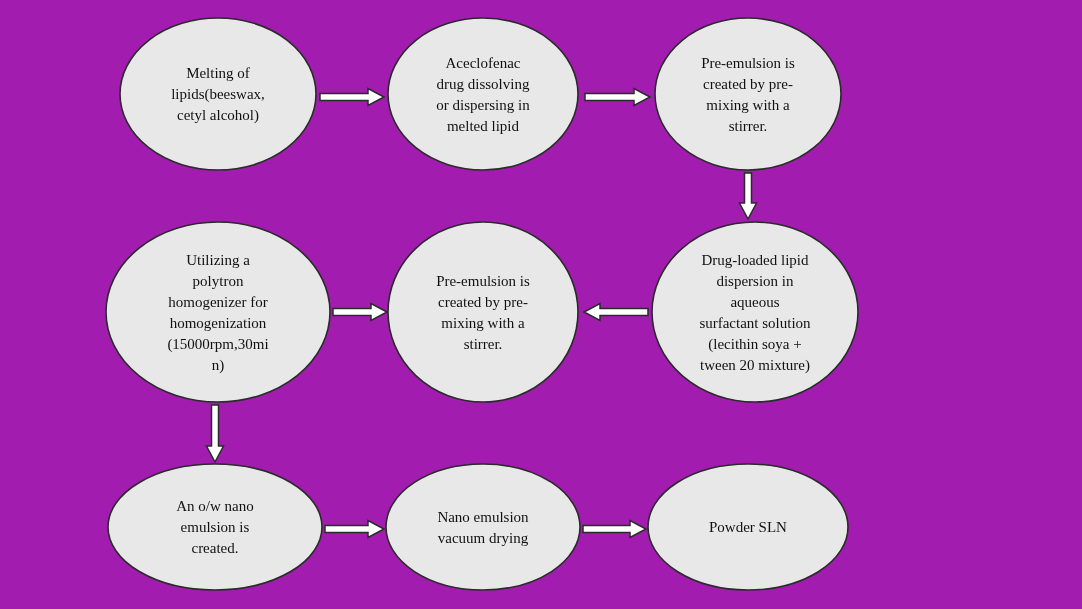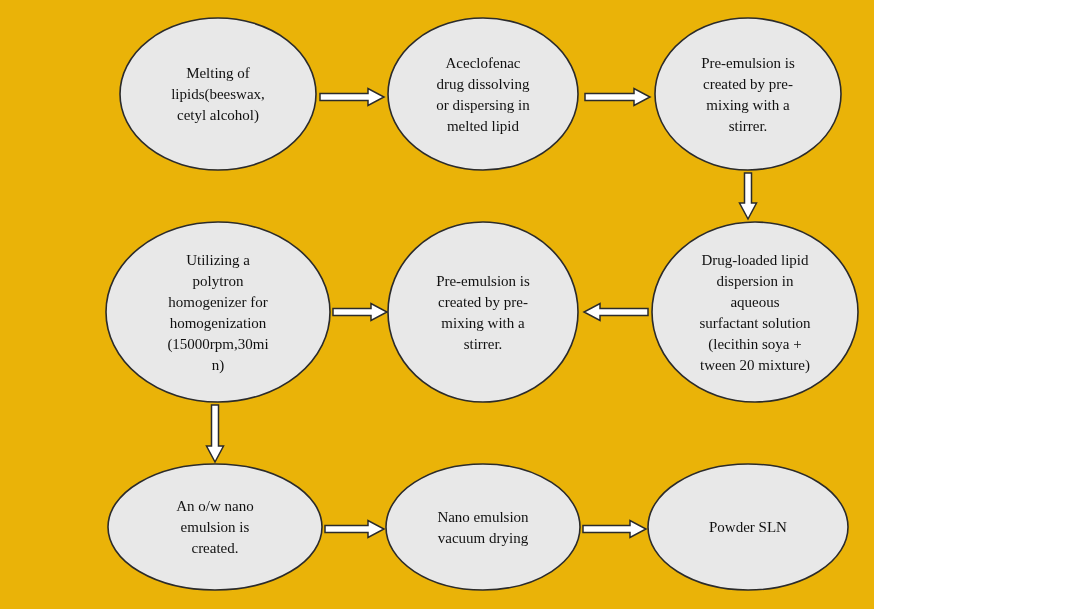--- a/index.html
+++ b/index.html
@@ -6,23 +6,23 @@
   html, body {
     margin: 0;
     padding: 0;
     background: #ffffff;
   }
   body {
     font-family: "Liberation Serif", "DejaVu Serif", serif;
   }
   #canvas {
     position: relative;
-    width: 874px;
+    width: 1082px;
     height: 609px;
-    background: #eab308;
+    background: #a21caf;
     overflow: hidden;
   }
   #flow-svg {
     position: absolute;
     left: 0;
     top: 0;
     width: 1082px;
     height: 609px;
   }
   .node-ellipse {

